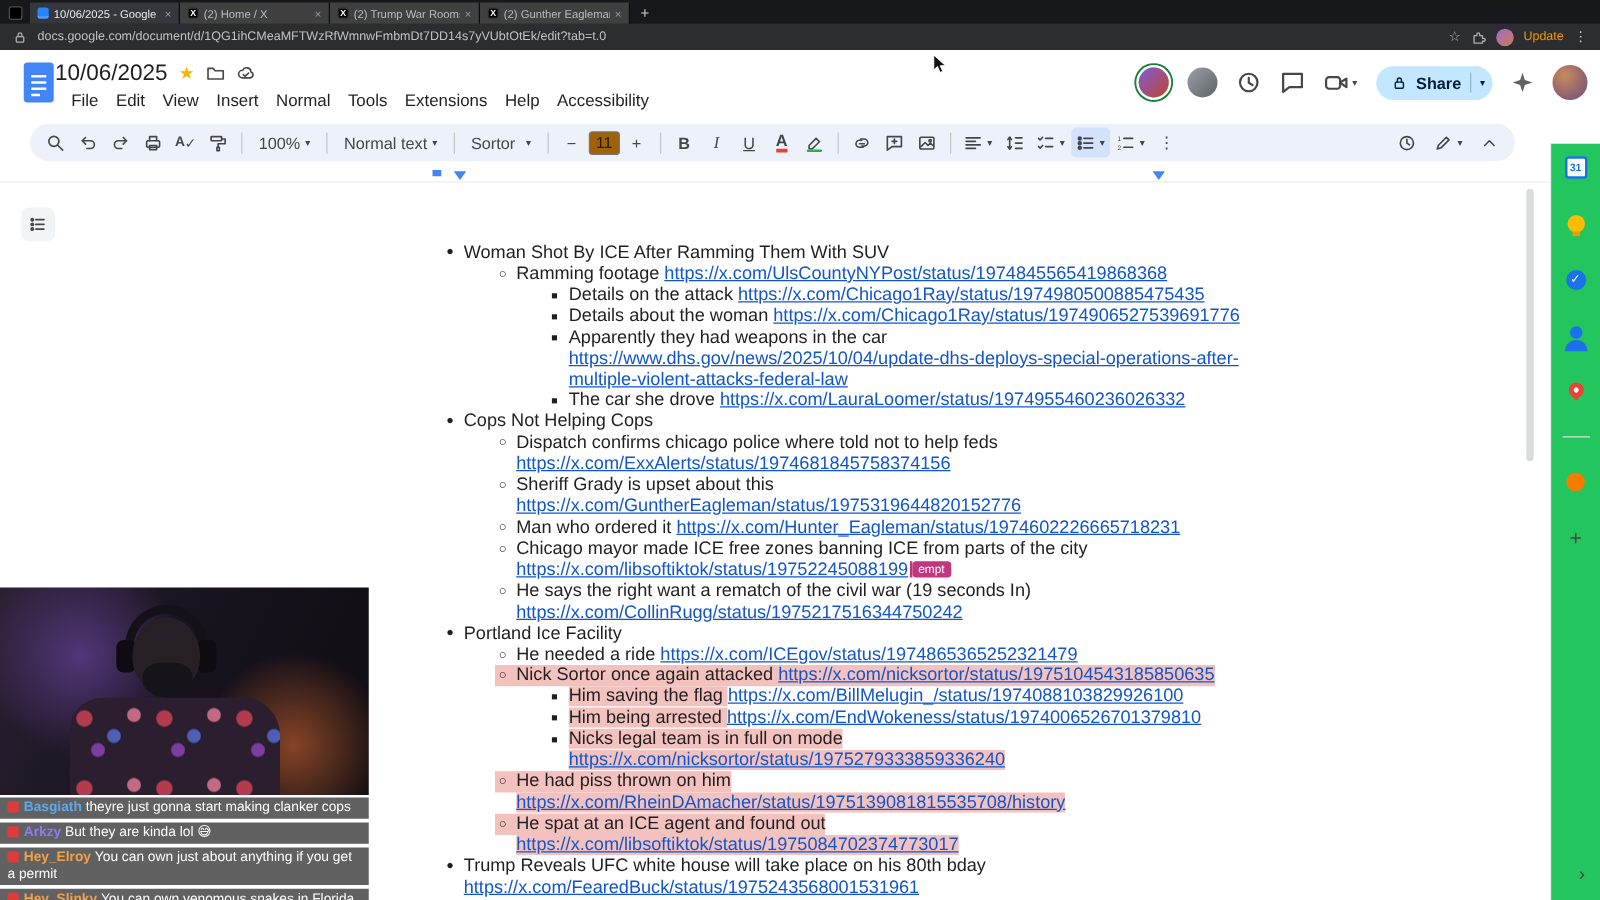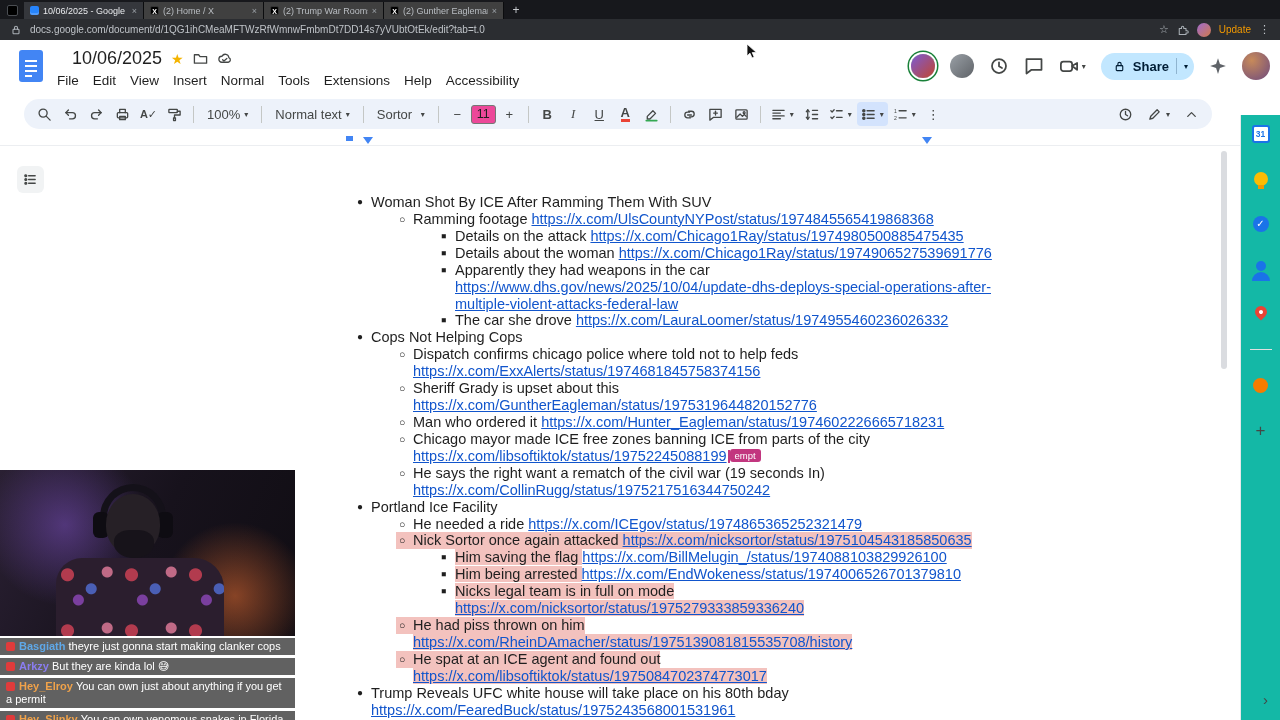--- a/index.html
+++ b/index.html
@@ -18,41 +18,41 @@
 .newtab{width:16px;height:16px;color:#c8cbcf;font-size:12px;display:flex;align-items:center;justify-content:center;margin:0 0 1px 4px}
 #navbar{height:21px;background:#2b2d31;display:flex;align-items:center;padding:0 10px;gap:8px}
 #url{flex:1;color:#bfc3c8;font-size:10px;white-space:nowrap;overflow:hidden}
 .navic{color:#aab0b6;display:flex;align-items:center;font-size:11px}
 .avmini{width:14px;height:14px;border-radius:50%;background:linear-gradient(135deg,#a06bd0,#d07a4a)}
 .update-chip{color:#f29900;font-size:10px;font-weight:normal}
 .kebab{color:#c3c7cc;font-size:11px;letter-spacing:0}
 
 #docshead{position:absolute;top:40px;left:0;width:1280px;height:57px;background:#fff}
 #docslogo{position:absolute;left:18px;top:9px}
-#titlerow{position:absolute;left:72px;top:8px;display:flex;align-items:center;gap:9px}
+#titlerow{position:absolute;left:44px;top:8px;display:flex;align-items:center;gap:9px}
 #doctitle{font-size:18px;color:#1f1f1f}
 .tico{color:#5f6368;display:flex;align-items:center}
 .star-filled{color:#f4b400;font-size:14px}
 #menubar{position:absolute;left:50px;top:31px;display:flex}
 .menu-item{font-size:13.5px;color:#1f1f1f;padding:2px 7px;border-radius:8px}
 #headright{position:absolute;right:10px;top:12px;display:flex;align-items:center;gap:15px}
 .avcirc{width:24px;height:24px;border-radius:50%}
 .av1{background:linear-gradient(135deg,#7b5cd6,#c2452f);box-shadow:0 0 0 2px #fff,0 0 0 3.5px #188038}
 .av2{background:linear-gradient(135deg,#9aa0a6,#5f6368)}
 .hico{color:#444746;display:flex;align-items:center}
 #sharebtn{display:flex;align-items:center;background:#c2e7ff;border-radius:16px;height:27px;padding:0 6px 0 12px;color:#001d35;font-size:13px;font-weight:bold;gap:7px}
 .sharediv{width:1px;height:16px;background:#8fb4cf}
 .caret{font-size:8px;color:inherit}
 .avbig{width:28px;height:28px;border-radius:50%;background:radial-gradient(circle at 35% 30%,#c78a5a,#6e4a7e)}
 
 #toolbar{position:absolute;top:99px;left:24px;width:1188px;height:30px;background:#edf2fa;border-radius:15px;display:flex;align-items:center;padding:0 8px;gap:1px}
 .tbtn{min-width:25px;height:24px;border-radius:4px;display:flex;align-items:center;justify-content:center;color:#444746;font-size:13px}
 .tdiv{width:1px;height:17px;background:#c4c7c5;margin:0 5px;flex:0 0 auto}
 .dd{display:flex;align-items:center;gap:4px;padding:0 7px;height:24px;border-radius:4px;color:#444746;font-size:13px;white-space:nowrap}
-.szbox{width:25px;height:19px;border:1px solid #747775;border-radius:3px;background:#ec4899;font-size:12.5px;display:flex;align-items:center;justify-content:center;color:#1f1f1f}
+.szbox{width:25px;height:19px;border:1px solid #747775;border-radius:3px;background:#a16207;font-size:12.5px;display:flex;align-items:center;justify-content:center;color:#1f1f1f}
 .bold-g{font-weight:bold}.ital-g{font-style:italic;font-family:"Liberation Serif",serif}.und-g{text-decoration:underline}
 .tcol{font-weight:bold;line-height:11px;border-bottom:3px solid #ea4335;height:15px}
 #tb-right{margin-left:auto;display:flex;align-items:center;gap:4px}
 .i{width:15px;height:15px;stroke:#444746;fill:none;stroke-width:1.4;stroke-linecap:round;stroke-linejoin:round}
 .iw{width:12px;height:12px;stroke:#aab0b6;fill:none;stroke-width:1.4;stroke-linecap:round;stroke-linejoin:round}
 
 #ruler{position:absolute;top:133px;left:0;width:1240px;height:13px;background:#fff;border-bottom:1px solid #eceef1}
 .mkrect{position:absolute;left:346px;top:3px;width:7px;height:5px;background:#4285f4}
 .mktri{position:absolute;width:0;height:0;border:5px solid transparent;border-top:7px solid #4285f4}
 
@@ -65,21 +65,21 @@
 .wrap{display:inline-block;position:relative}
 .wrap.hasb{margin-left:-17px;padding-left:17px}
 .bullet{position:absolute;left:3px;top:0}
 .l1 .bullet{font-size:10px}.l2 .bullet{font-size:10.5px}.l3 .bullet{font-size:8.5px}
 .lk{color:#1155cc;text-decoration:underline}
 .line.hl .wrap{background:#f3c2be}
 .sh{background:#f3c2be}
 .ccaret{display:inline-block;width:2px;height:13px;background:#c2367f;vertical-align:-2px;margin-left:1px}
 .cbadge{display:inline-block;background:#c2367f;color:#fff;font-size:9.5px;line-height:13px;padding:0 5px;border-radius:3px;vertical-align:2px;font-family:"Liberation Sans",sans-serif}
 
-#sidepanel{position:absolute;top:115px;right:0;width:40px;height:605px;background:#14b8a6;border-left:1px solid #e7e8eb;display:flex;flex-direction:column;align-items:center;padding-top:10px;gap:26px}
+#sidepanel{position:absolute;top:115px;right:0;width:40px;height:605px;background:#22c55e;border-left:1px solid #e7e8eb;display:flex;flex-direction:column;align-items:center;padding-top:10px;gap:26px}
 .spico{width:19px;height:19px;display:flex;align-items:center;justify-content:center}
 .cal{background:#fff;border:2px solid #1a73e8;border-radius:3px;color:#1a73e8;font-size:8.5px;font-weight:bold;width:18px;height:18px}
 .keepbulb{width:14px;height:14px;border-radius:50%;background:#fbbc04;position:relative}
 .keepbulb:after{content:"";position:absolute;left:4px;bottom:-3px;width:6px;height:4px;background:#f29900}
 .tasks{width:16px;height:16px;border-radius:50%;background:#1a73e8;color:#fff;font-size:10px;display:flex;align-items:center;justify-content:center}
 .contact{width:10px;height:10px;border-radius:50%;background:#1a73e8;position:relative;top:-3px}
 .contact:after{content:"";position:absolute;left:-4px;top:11px;width:18px;height:9px;border-radius:9px 9px 0 0;background:#1a73e8}
 .pin{width:12px;height:12px;border-radius:50% 50% 50% 0;background:#ea4335;transform:rotate(-45deg);position:relative;top:-2px}
 .pin:after{content:"";position:absolute;left:4px;top:4px;width:4px;height:4px;border-radius:50%;background:#fff}
 .spdiv{width:22px;height:1px;background:#e0e0e0}

